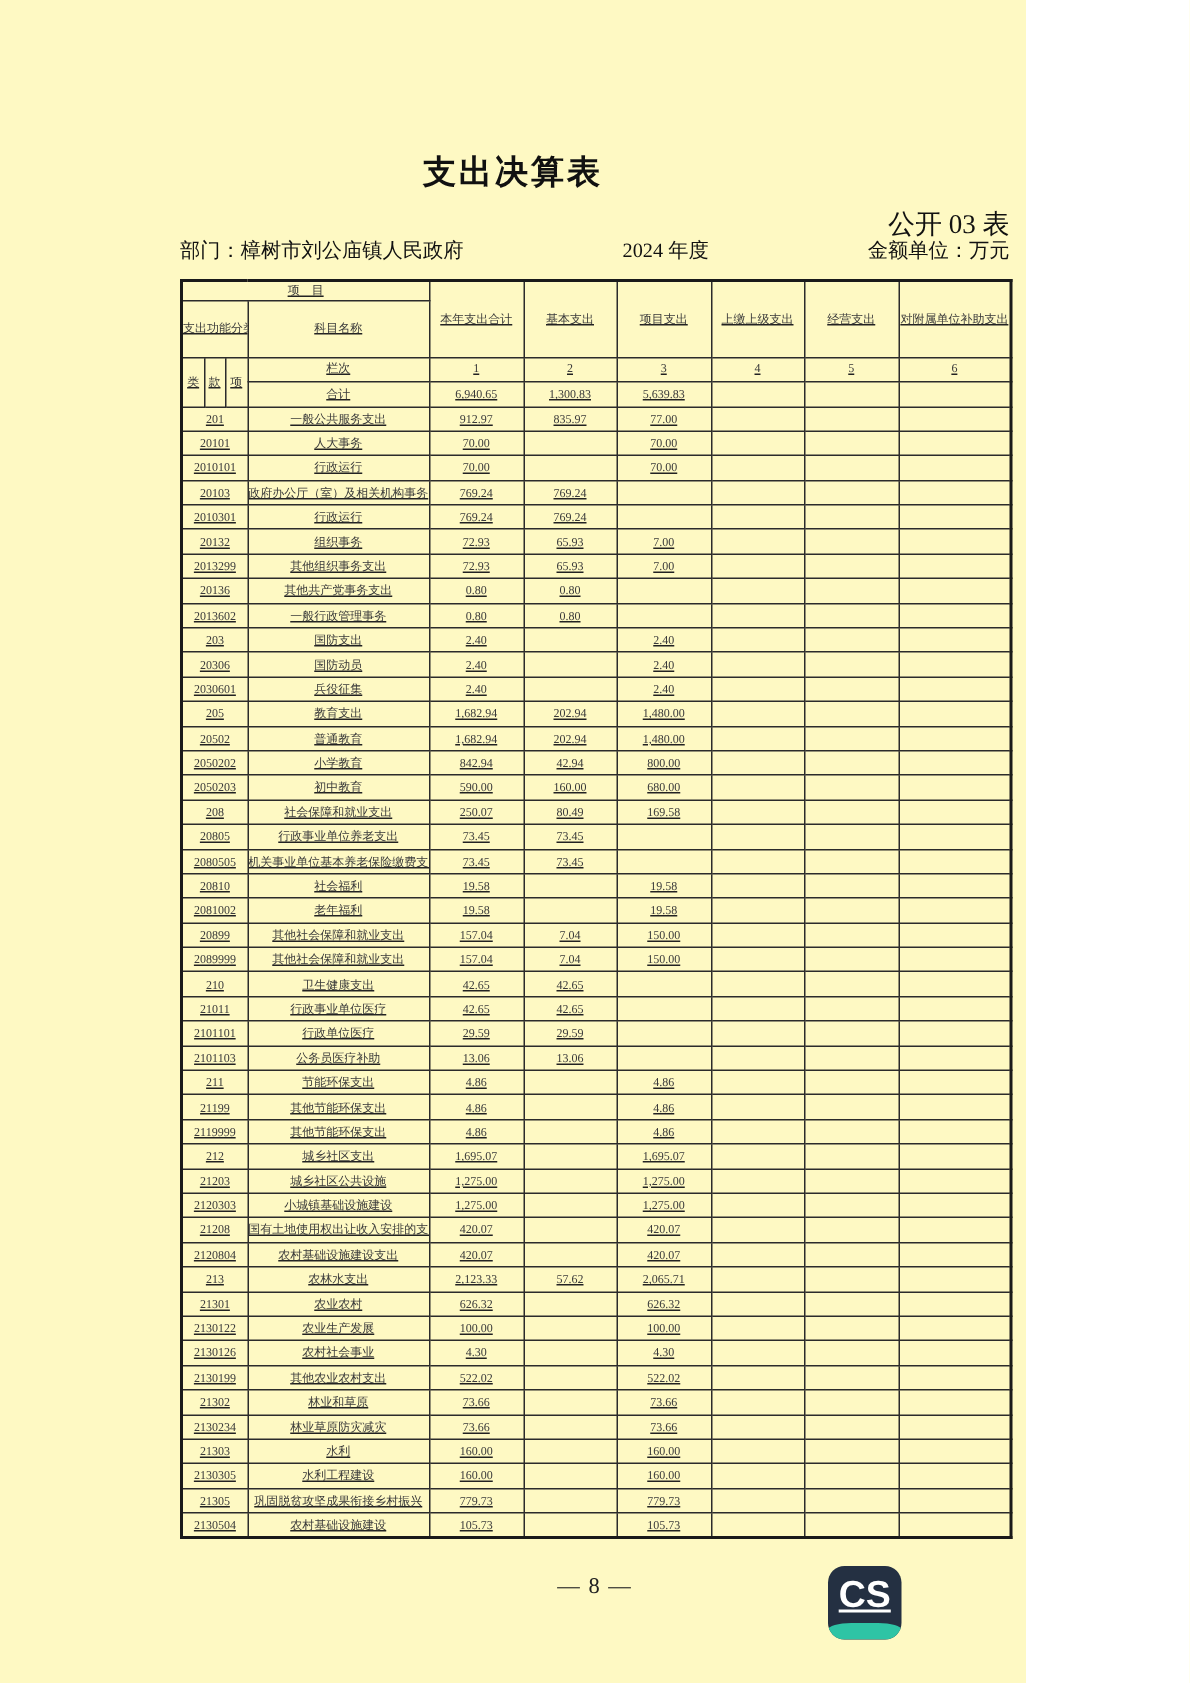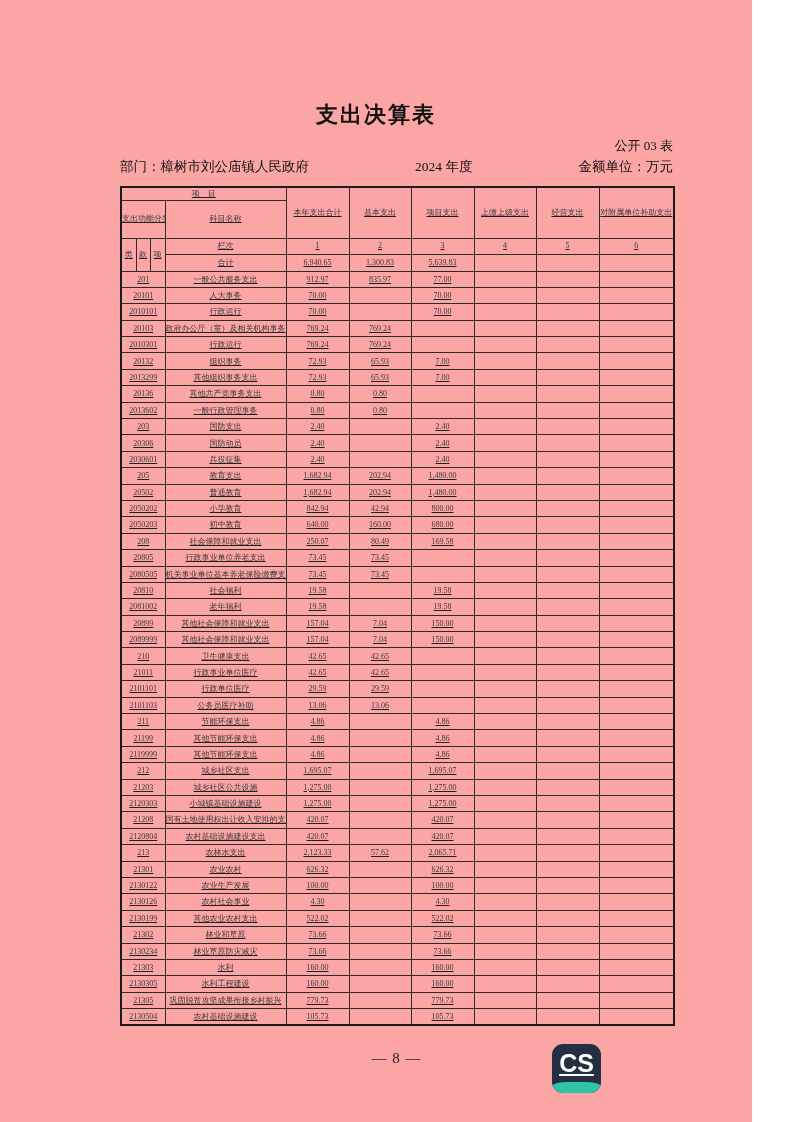--- a/index.html
+++ b/index.html
@@ -1,24 +1,24 @@
 <!DOCTYPE html>
 <html><head>
 <meta charset="utf-8">
 <style>
   html,body{margin:0;padding:0;background:#fff;}
   .page{
-    position:relative;width:752px;height:1122px;background:#fca5a5;
+    position:relative;width:684px;height:1122px;background:#fef9c3;
     font-family:"Liberation Serif","DejaVu Serif",serif;color:#222;overflow:hidden;
   }
   
   .doc-title{position:absolute;top:100px;left:0;right:0;text-align:center;
     font-size:22px;font-weight:bold;letter-spacing:2px;color:#111;}
   .public-label{position:absolute;top:137px;left:120px;width:553px;
-    text-align:right;font-size:13px;color:#111;}
+    text-align:right;font-size:18px;color:#111;}
   .meta-line{position:absolute;top:158px;left:120px;width:553px;
     font-size:13.5px;color:#111;display:flex;justify-content:space-between;align-items:baseline;font-family:Liberation Serif, serif;}
   
   table.fin{position:absolute;top:186px;left:120px;width:553px;
     border-collapse:collapse;table-layout:fixed;border:2px solid #1a1a1a;text-decoration:underline;}
   table.fin th,table.fin td{
     border:1px solid #2b2b2b;padding:0;font-weight:normal;
     font-size:8px;color:#3a3a3a;line-height:1.15;overflow:hidden;white-space:nowrap;
     vertical-align:middle;text-align:center;}
   tr.hrow-a{height:13px;}
@@ -256,21 +256,21 @@
           <td class="num">842.94</td>
           <td class="num">42.94</td>
           <td class="num">800.00</td>
           <td class="num"></td>
           <td class="num"></td>
           <td class="num"></td>
         </tr>
         <tr>
           <td class="code" colspan="3">2050203</td>
           <td class="name">初中教育</td>
-          <td class="num">640.00</td>
+          <td class="num">590.00</td>
           <td class="num">160.00</td>
           <td class="num">680.00</td>
           <td class="num"></td>
           <td class="num"></td>
           <td class="num"></td>
         </tr>
         <tr>
           <td class="code" colspan="3">208</td>
           <td class="name">社会保障和就业支出</td>
           <td class="num">250.07</td>

